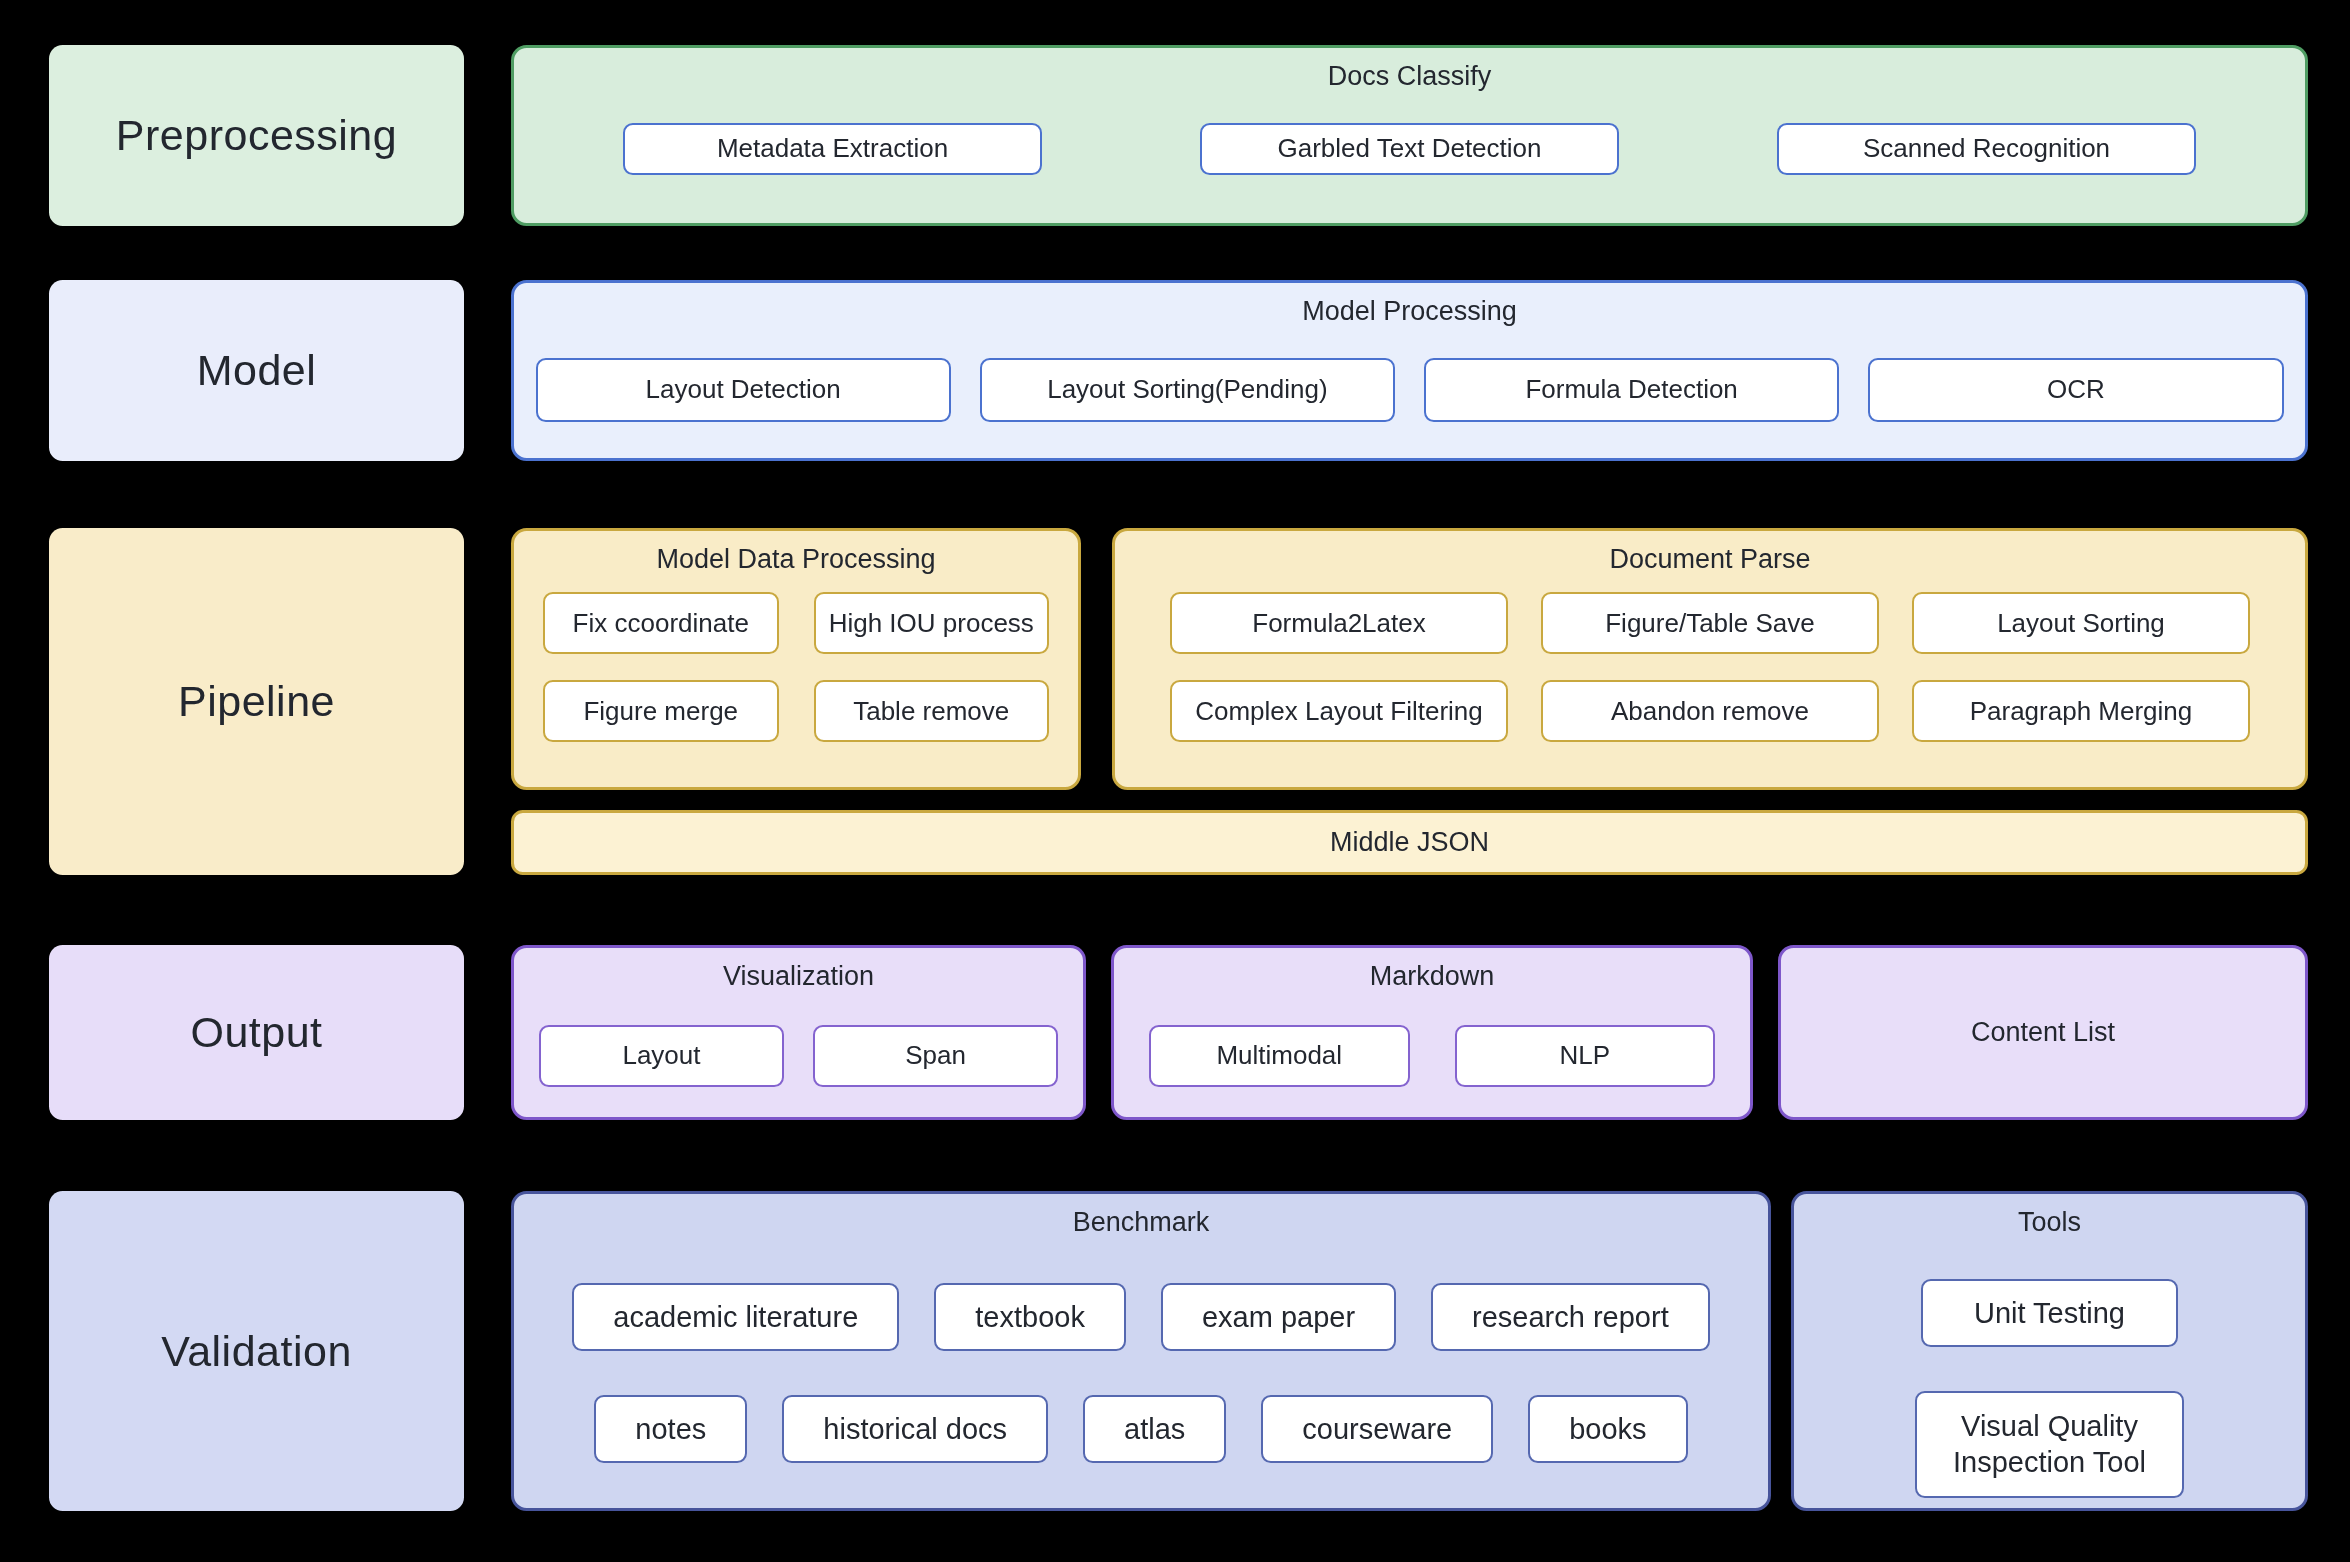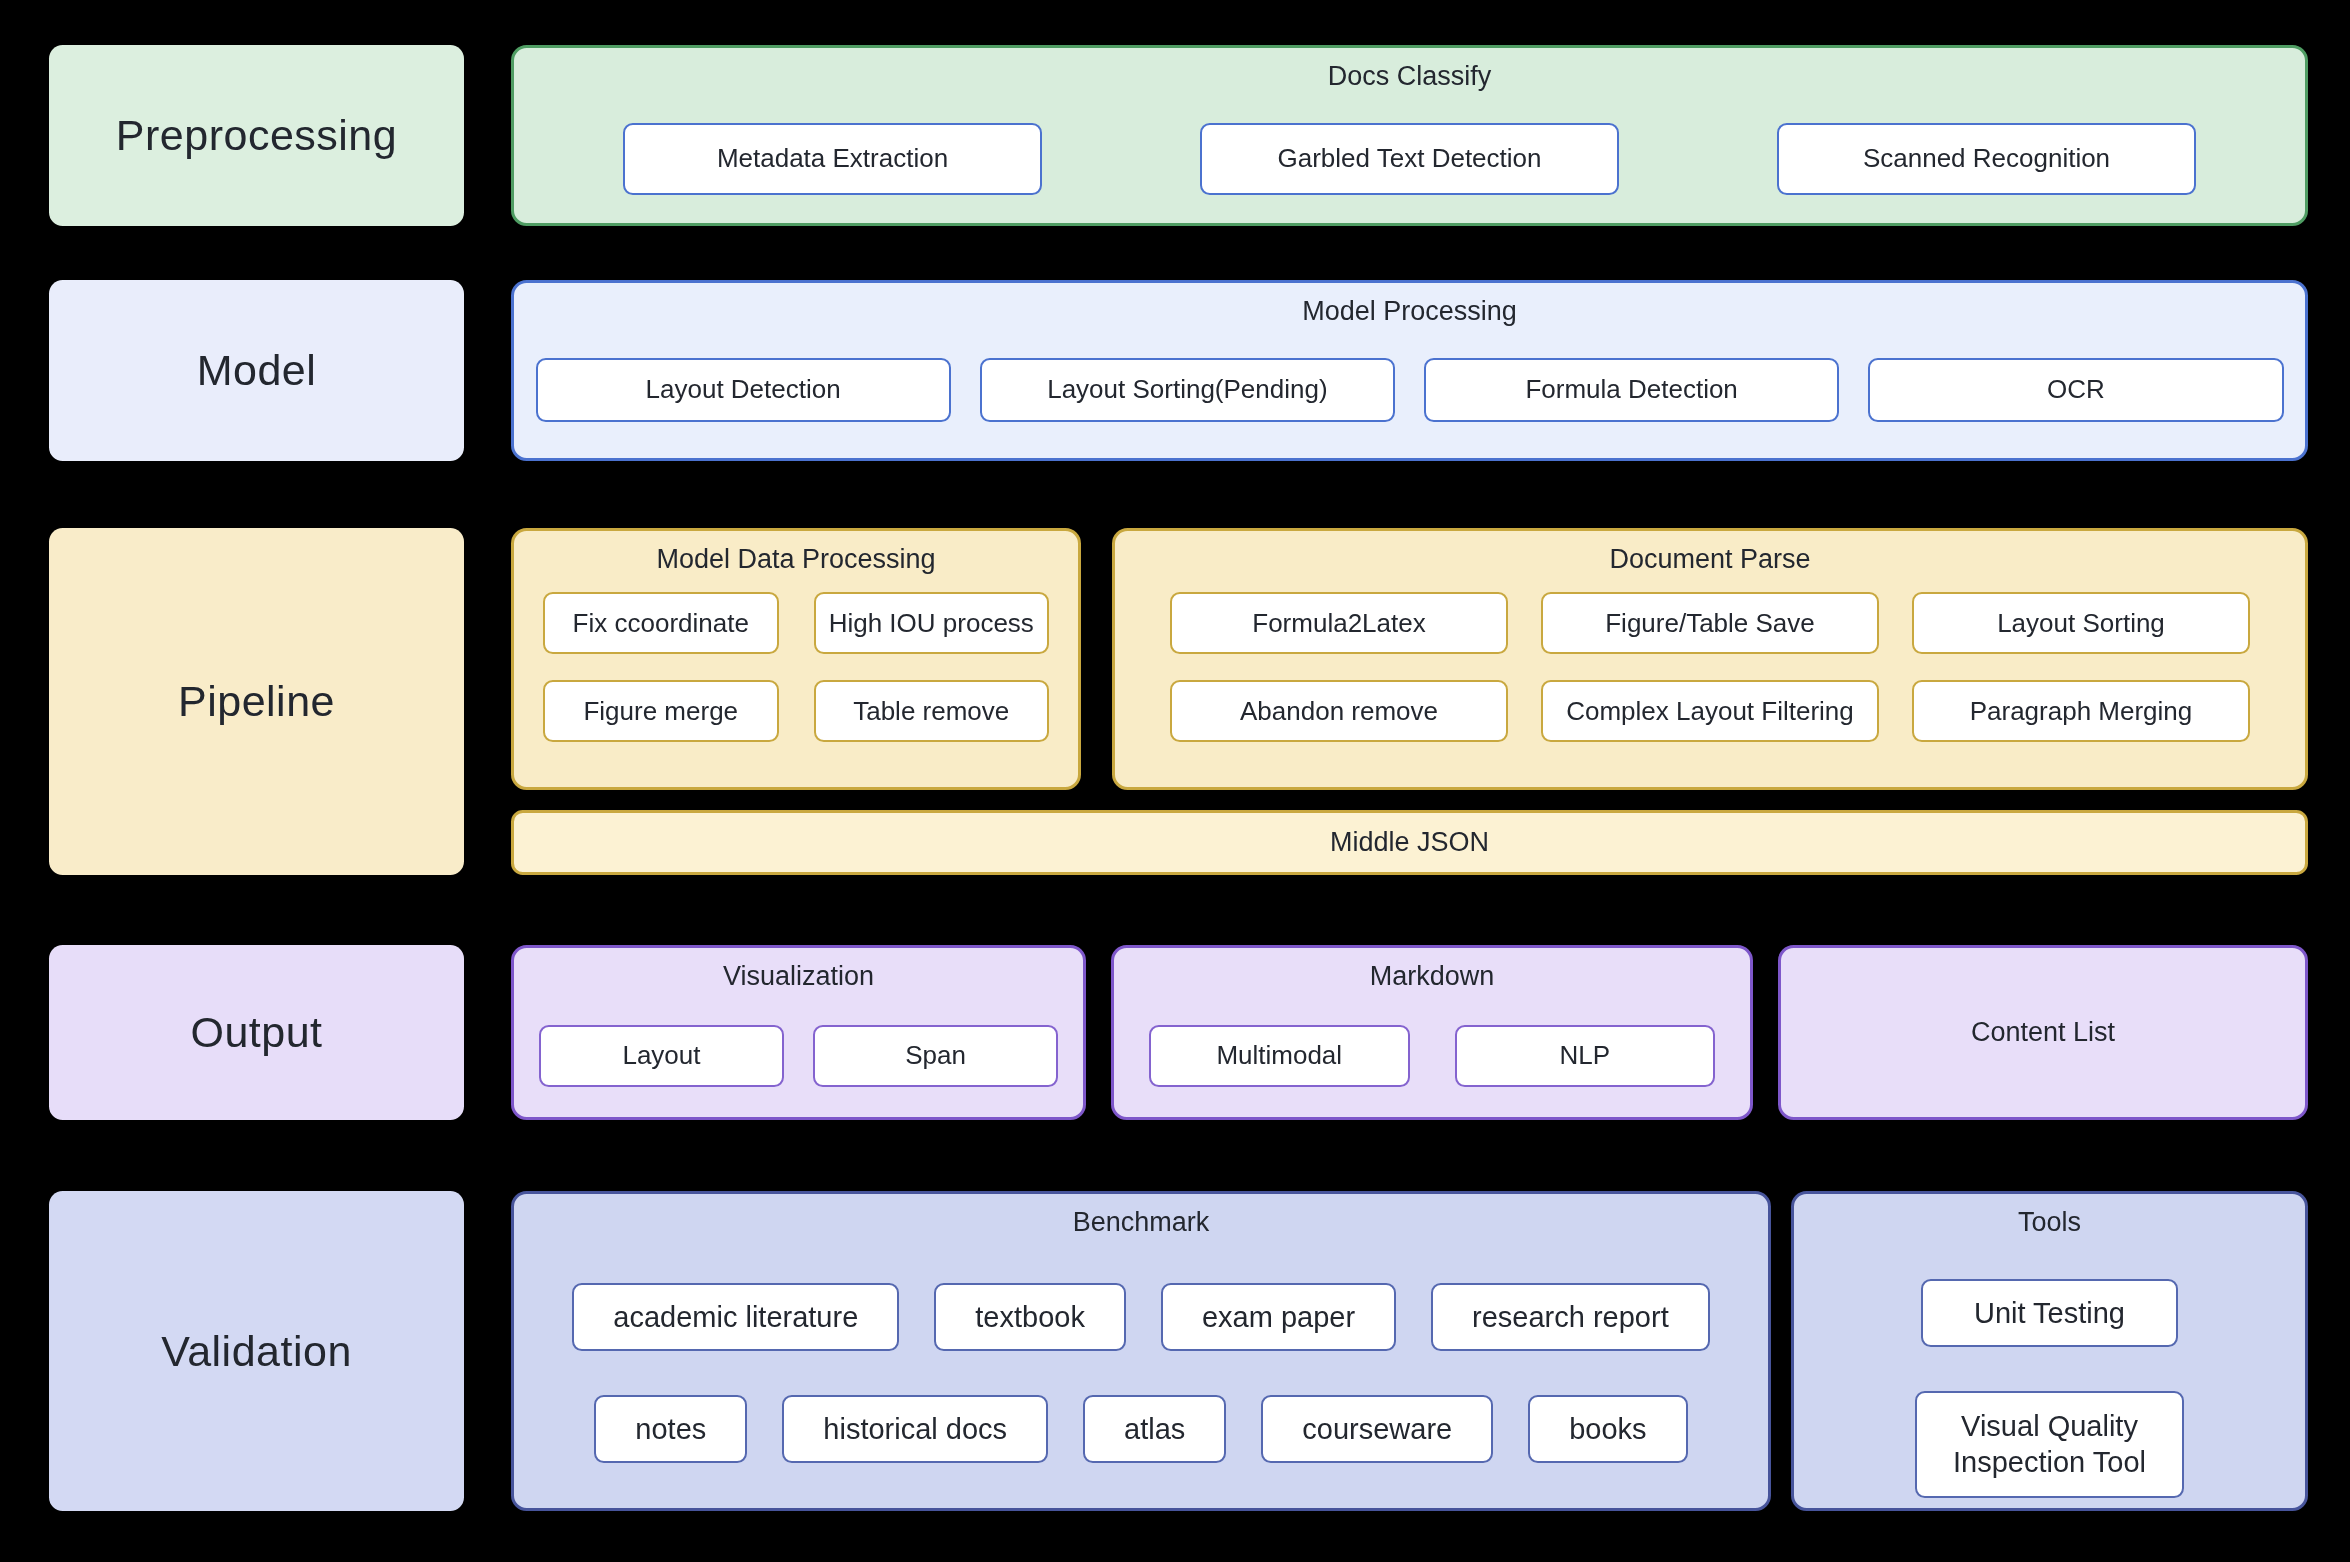--- a/index.html
+++ b/index.html
@@ -37,21 +37,21 @@
     box-sizing: border-box;
     display: flex; align-items: center; justify-content: center;
     font-size: 26px; text-align: center; line-height: 1.25;
   }
 
   
   #row-preprocessing { height: 181px; margin-bottom: 54px; }
   #row-preprocessing .row-label { background: #dcefdf; }
   #row-preprocessing .container { flex: 1; background: #d8eddc; border-color: #4f9d63; }
   .btnrow-spread { display: flex; justify-content: space-between; padding: 0 109px; margin-top: 31px; }
-  .btnrow-spread .btn { width: 419px; height: 72px; }
+  .btnrow-spread .btn { width: 419px; height: 52px; }
 
   
   #row-model { height: 181px; margin-bottom: 67px; }
   #row-model .row-label { background: #e9edfb; }
   #row-model .container { flex: 1; background: #e9effc; border-color: #4b72cf; }
   .btnrow-4 { display: flex; gap: 29px; padding: 0 21.5px; margin-top: 31px; }
   .btnrow-4 .btn { flex: 1; height: 64px; }
 
   
   #row-pipeline { height: 347px; margin-bottom: 70px; }
@@ -149,22 +149,22 @@
             <div class="btn">Figure merge</div>
             <div class="btn">Table remove</div>
           </div>
         </div>
         <div class="container c-gold" id="docparse">
           <div class="ctitle">Document Parse</div>
           <div class="grid3">
             <div class="btn">Formula2Latex</div>
             <div class="btn">Figure/Table Save</div>
             <div class="btn">Layout Sorting</div>
+            <div class="btn">Complex Layout Filtering</div>
             <div class="btn">Abandon remove</div>
-            <div class="btn">Complex Layout Filtering</div>
             <div class="btn">Paragraph Merging</div>
           </div>
         </div>
       </div>
       <div id="middle-json">Middle JSON</div>
     </div>
   </div>
 
   <div class="row" id="row-output">
     <div class="row-label">Output</div>

